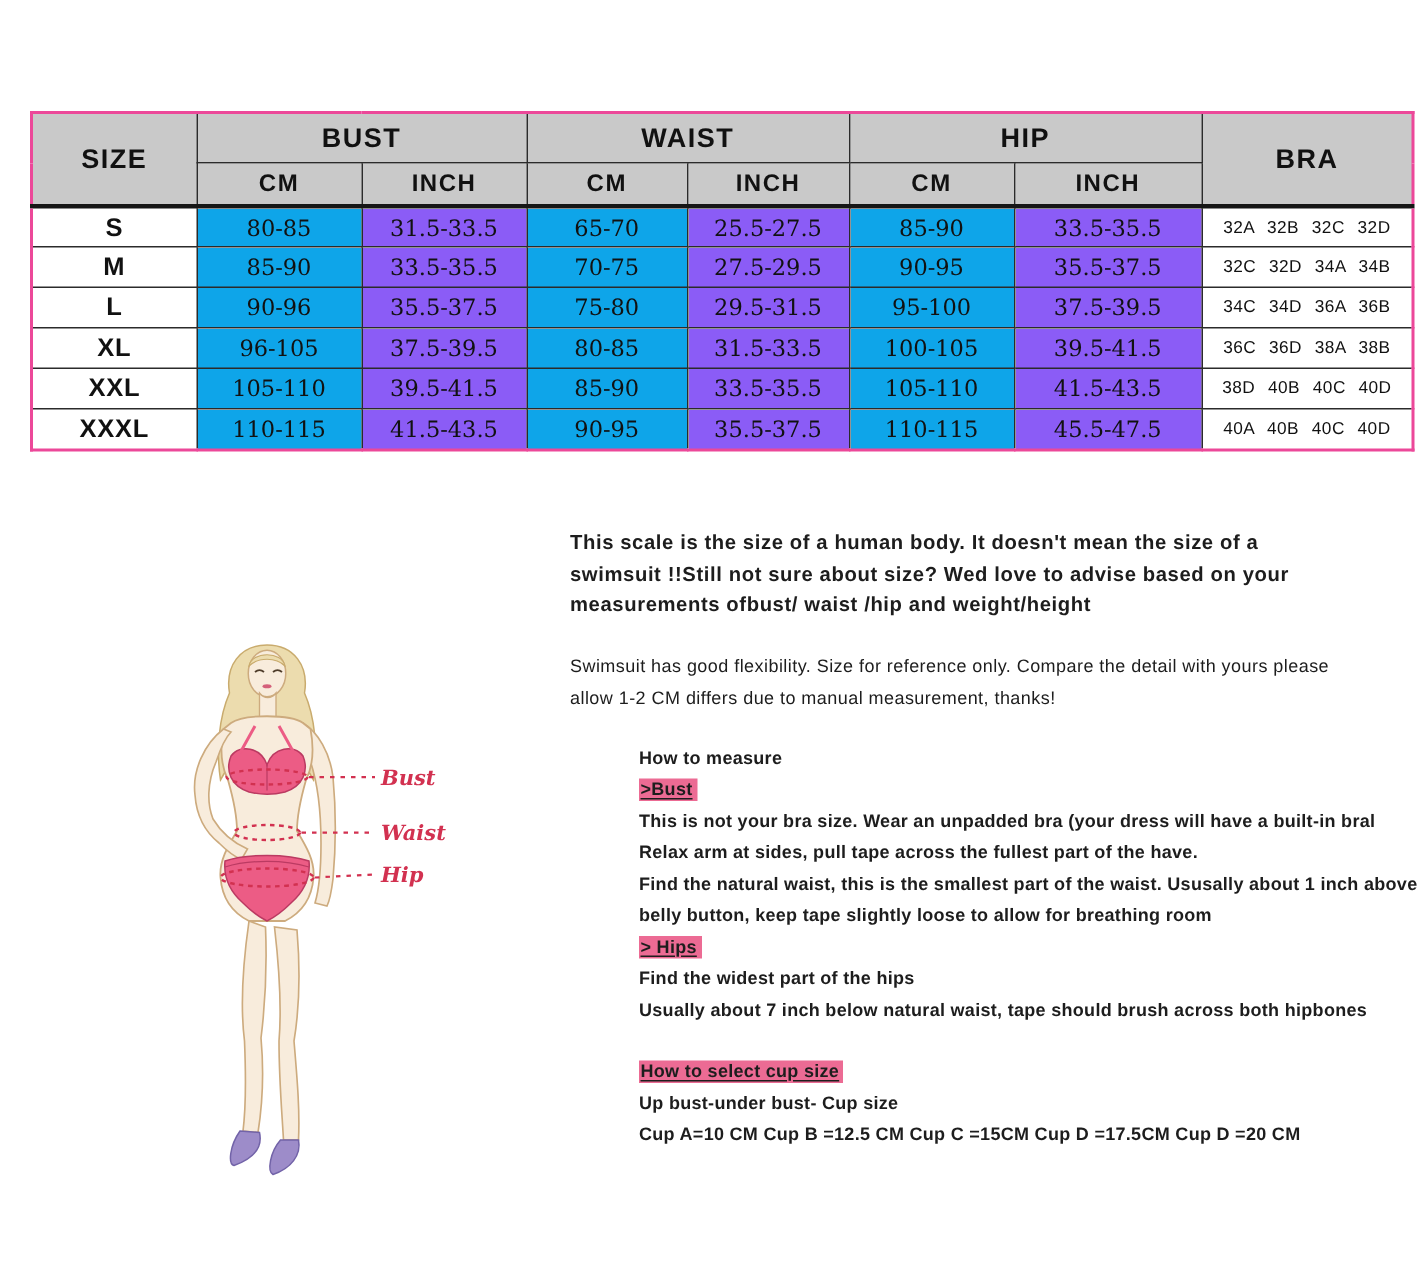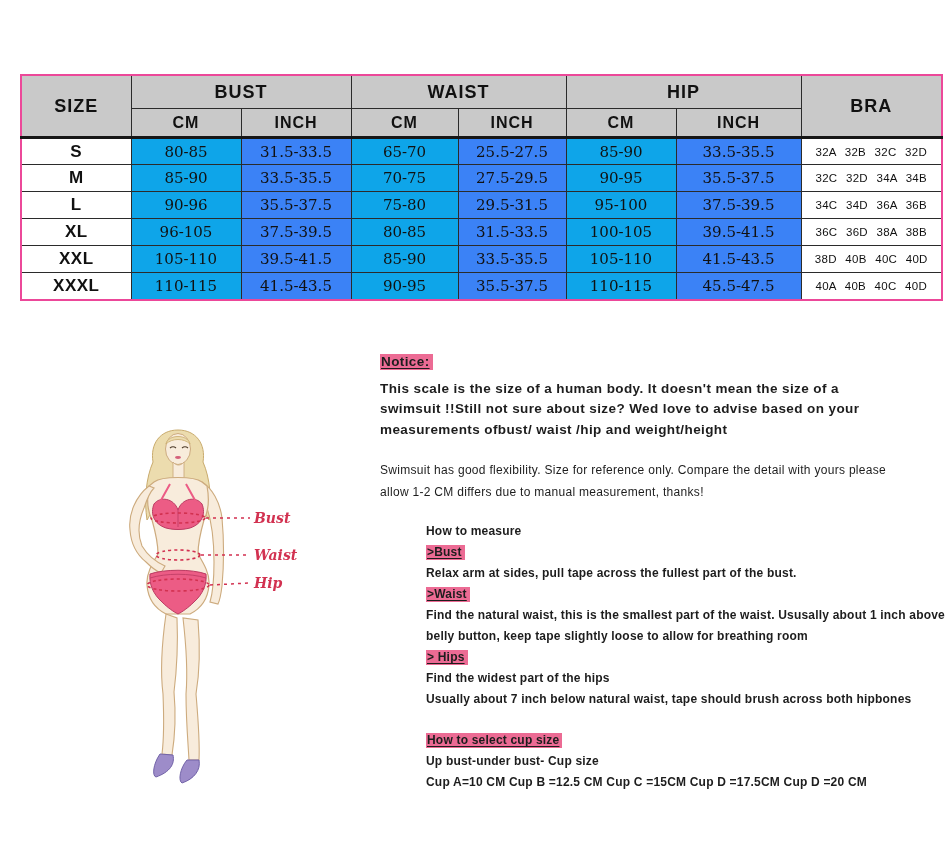--- a/index.html
+++ b/index.html
@@ -26,21 +26,21 @@
   .size-table thead tr.h1 th{height:32px;font-size:18px;}
   .size-table thead tr.h2 th{height:27px;font-size:16px;}
   .size-table thead{border-bottom:3px solid #161616;}
   .size-table tbody tr{height:27px;}
   .size-table td.size-cell{
     font-family:"Liberation Sans",sans-serif;font-size:17px;font-weight:600;letter-spacing:0.5px;
   }
   .size-table td.num{
     font-family:"DejaVu Serif",serif;font-size:15px;background:#0ea5e9;
   }
-  .size-table td.inch{background:#3b82f6;}
+  .size-table td.inch{background:#8b5cf6;}
   .size-table td.bra-cell{
     font-family:"Liberation Sans",sans-serif;font-size:11.5px;word-spacing:5px;letter-spacing:0.3px;
   }
   
   .figure-wrap{position:absolute;left:90px;top:422px;width:230px;height:378px;}
   .fig-label{
     font-family:"DejaVu Serif",serif;font-style:italic;font-weight:bold;
     font-size:14px;
   }
   
@@ -193,34 +193,33 @@
     <path d="M111,133 L160,133" fill="none" stroke="#d23150" stroke-width="1.5" stroke-dasharray="3,4"></path>
     <path d="M120,163 L160,161" fill="none" stroke="#d23150" stroke-width="1.5" stroke-dasharray="3,4"></path>
 
     <text class="fig-label" x="164" y="101" fill="#d23150">Bust</text>
     <text class="fig-label" x="164" y="138" fill="#d23150">Waist</text>
     <text class="fig-label" x="164" y="166" fill="#d23150">Hip</text>
   </svg>
 </div>
 
 <div class="notes">
-  <div class="line n-big" style="margin-bottom:6px"><span class="hl">Notice:</span></div>
   <div class="line n-big">This scale is the size of a human body. It doesn't mean the size of a</div>
   <div class="line n-big">swimsuit !!Still not sure about size? Wed love to advise based on your</div>
   <div class="line n-big">measurements ofbust/ waist /hip and weight/height</div>
 
   <div class="sp20"></div>
   <div class="line n-med">Swimsuit has good flexibility. Size for reference only. Compare the detail with yours please</div>
   <div class="line n-med">allow 1-2 CM differs due to manual measurement, thanks!</div>
 
   <div class="sp18"></div>
   <div class="line n-reg">How to measure</div>
   <div class="line n-reg"><span class="hl">&gt;Bust</span></div>
-  <div class="line n-reg">Relax arm at sides, pull tape across the fullest part of the bust.</div>
-  <div class="line n-reg"><span class="hl">&gt;Waist</span></div>
+  <div class="line n-reg">This is not your bra size. Wear an unpadded bra (your dress will have a built-in bral</div>
+  <div class="line n-reg">Relax arm at sides, pull tape across the fullest part of the have.</div>
   <div class="line n-reg">Find the natural waist, this is the smallest part of the waist. Ususally about 1 inch above</div>
   <div class="line n-reg">belly button, keep tape slightly loose to allow for breathing room</div>
   <div class="line n-reg"><span class="hl">&gt; Hips</span></div>
   <div class="line n-reg">Find the widest part of the hips</div>
   <div class="line n-reg">Usually about 7 inch below natural waist, tape should brush across both hipbones</div>
 
   <div class="sp16"></div>
   <div class="line n-reg"><span class="hl">How to select cup size</span></div>
   <div class="line n-reg">Up bust-under bust- Cup size</div>
   <div class="line n-reg">Cup A=10 CM Cup B =12.5 CM Cup C =15CM Cup D =17.5CM Cup D =20 CM</div>

